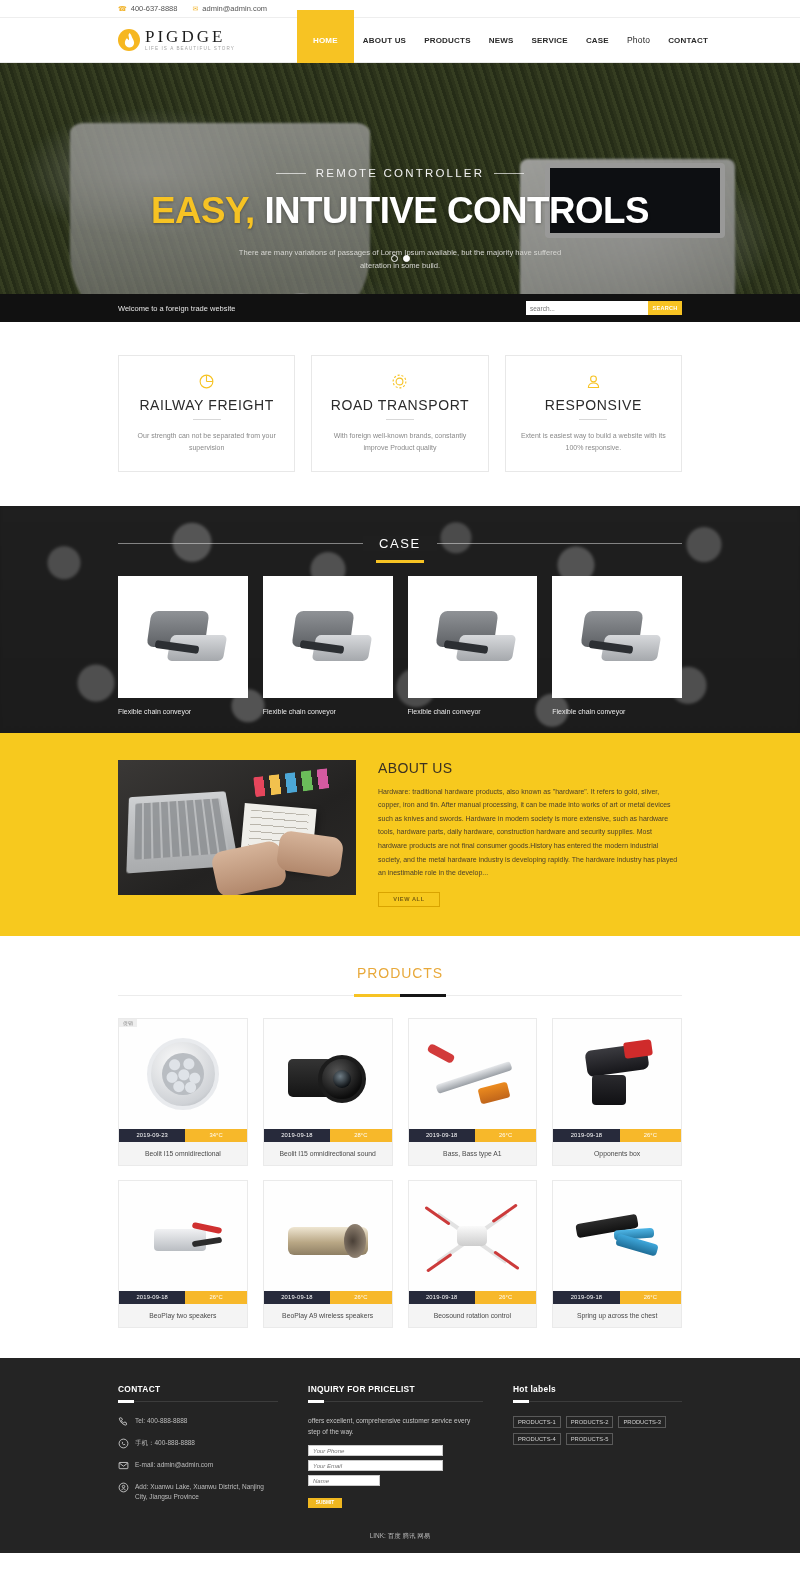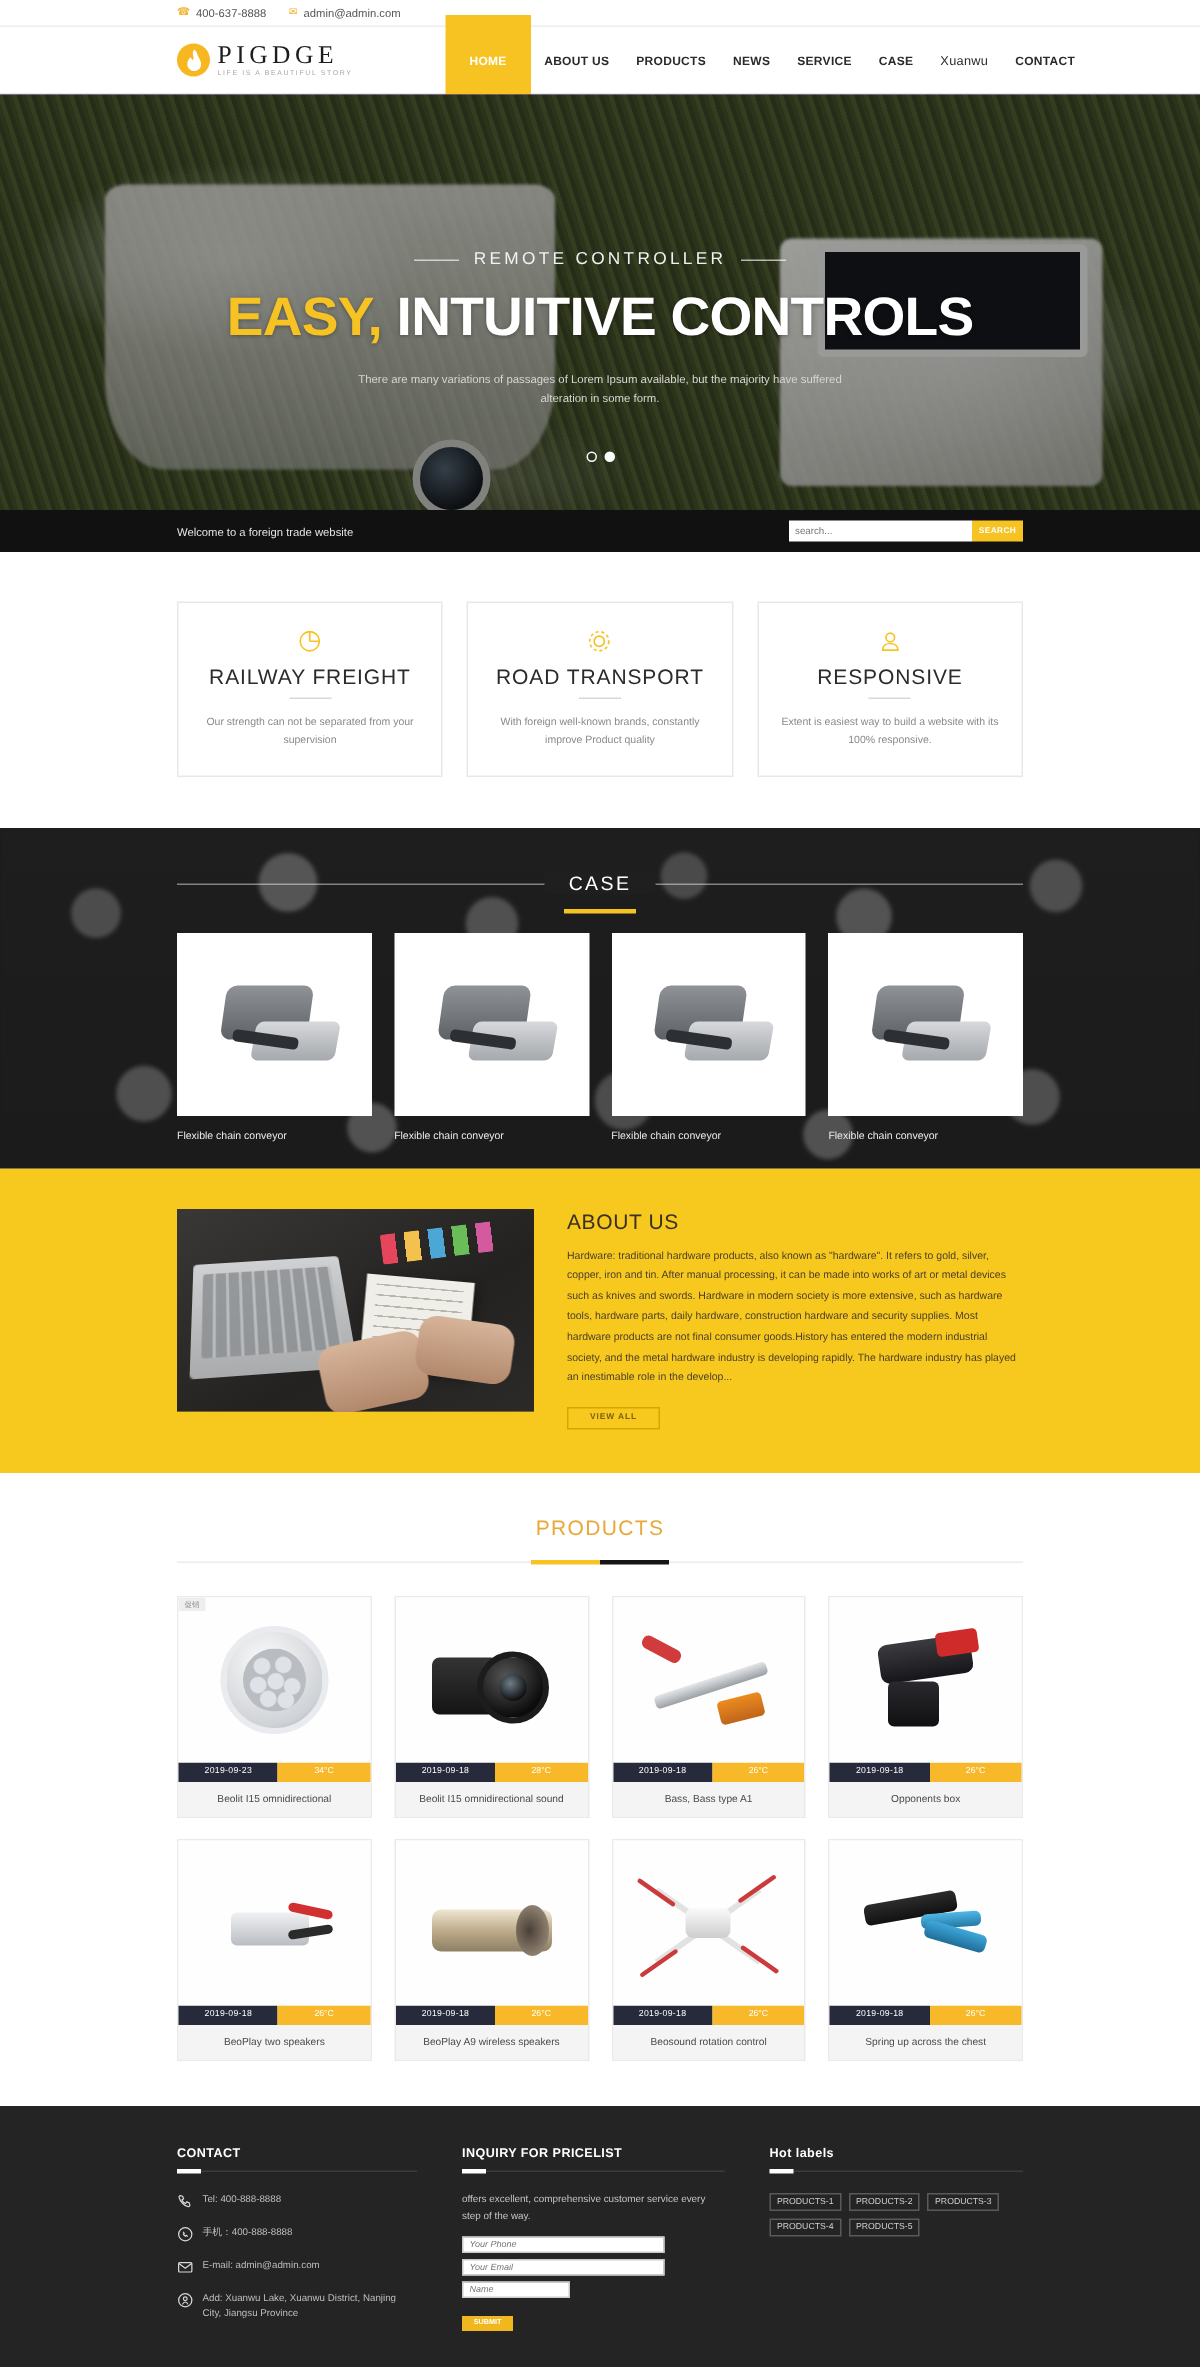--- a/index.html
+++ b/index.html
@@ -55,22 +55,22 @@
   .nav a {
     font-size: 8px; font-weight: bold; color: #2a2a2a; text-decoration: none;
     padding: 0 9px; height: 60px; display: flex; align-items: center;
     letter-spacing: 0.2px; white-space: nowrap;
   }
   .nav a.active { background: #f7c323; color: #fff; padding: 0 16px; }
   .nav a.mixed { font-weight: normal; font-size: 8.5px; }
 
   
   .hero {
-    height: 277px; position: relative; overflow: hidden;
-    background: #6d28d9;
+    height: 231px; position: relative; overflow: hidden;
+    background: #15803d;
   }
   .hero-bg {
     position: absolute; inset: 0;
     background:
       radial-gradient(ellipse 180px 90px at 150px 110px, rgba(215,215,210,.55), transparent 72%),
       radial-gradient(ellipse 190px 120px at 640px 175px, rgba(225,225,222,.6), transparent 70%),
       radial-gradient(ellipse 120px 60px at 330px 255px, rgba(150,150,140,.35), transparent 72%),
       repeating-linear-gradient(72deg, #3f4a28 0 3px, #4c5830 3px 6px, #354022 6px 9px),
       linear-gradient(#48512c, #3c4526);
   }
@@ -520,39 +520,39 @@
         <div class="logo-tag">LIFE IS A BEAUTIFUL STORY</div>
       </span>
     </div>
     <div class="nav">
       <a href="#" class="active">HOME</a>
       <a href="#">ABOUT US</a>
       <a href="#">PRODUCTS</a>
       <a href="#">NEWS</a>
       <a href="#">SERVICE</a>
       <a href="#">CASE</a>
-      <a href="#" class="mixed">Xuanwu</a>
+      <a href="#" class="mixed">Photo</a>
       <a href="#">CONTACT</a>
     </div>
   </div>
 
   <div class="hero">
     <div class="hero-bg"></div>
     <div class="hero-drone"></div>
     <div class="hero-drone2"></div>
     <div class="hero-pad"></div>
     <div class="hero-lens"></div>
     <div class="hero-shade"></div>
     <div class="hero-inner">
       <div class="hero-sub">REMOTE CONTROLLER</div>
       <div class="hero-title">
         <span class="hl">EASY,</span>
         <span>INTUITIVE CONTROLS</span>
       </div>
-      <div class="hero-desc">There are many variations of passages of Lorem Ipsum available, but the majority have suffered alteration in some form.</div>
+      <div class="hero-desc">There are many variations of passages of Lorem Ipsum available, but the majority have suffered alteration in some build.</div>
     </div>
     <div class="hero-dots">
       <i></i>
       <i class="on"></i>
     </div>
   </div>
 
   <div class="strip">
     <div class="strip-txt">Welcome to a foreign trade website</div>
     <div class="searchbox">

